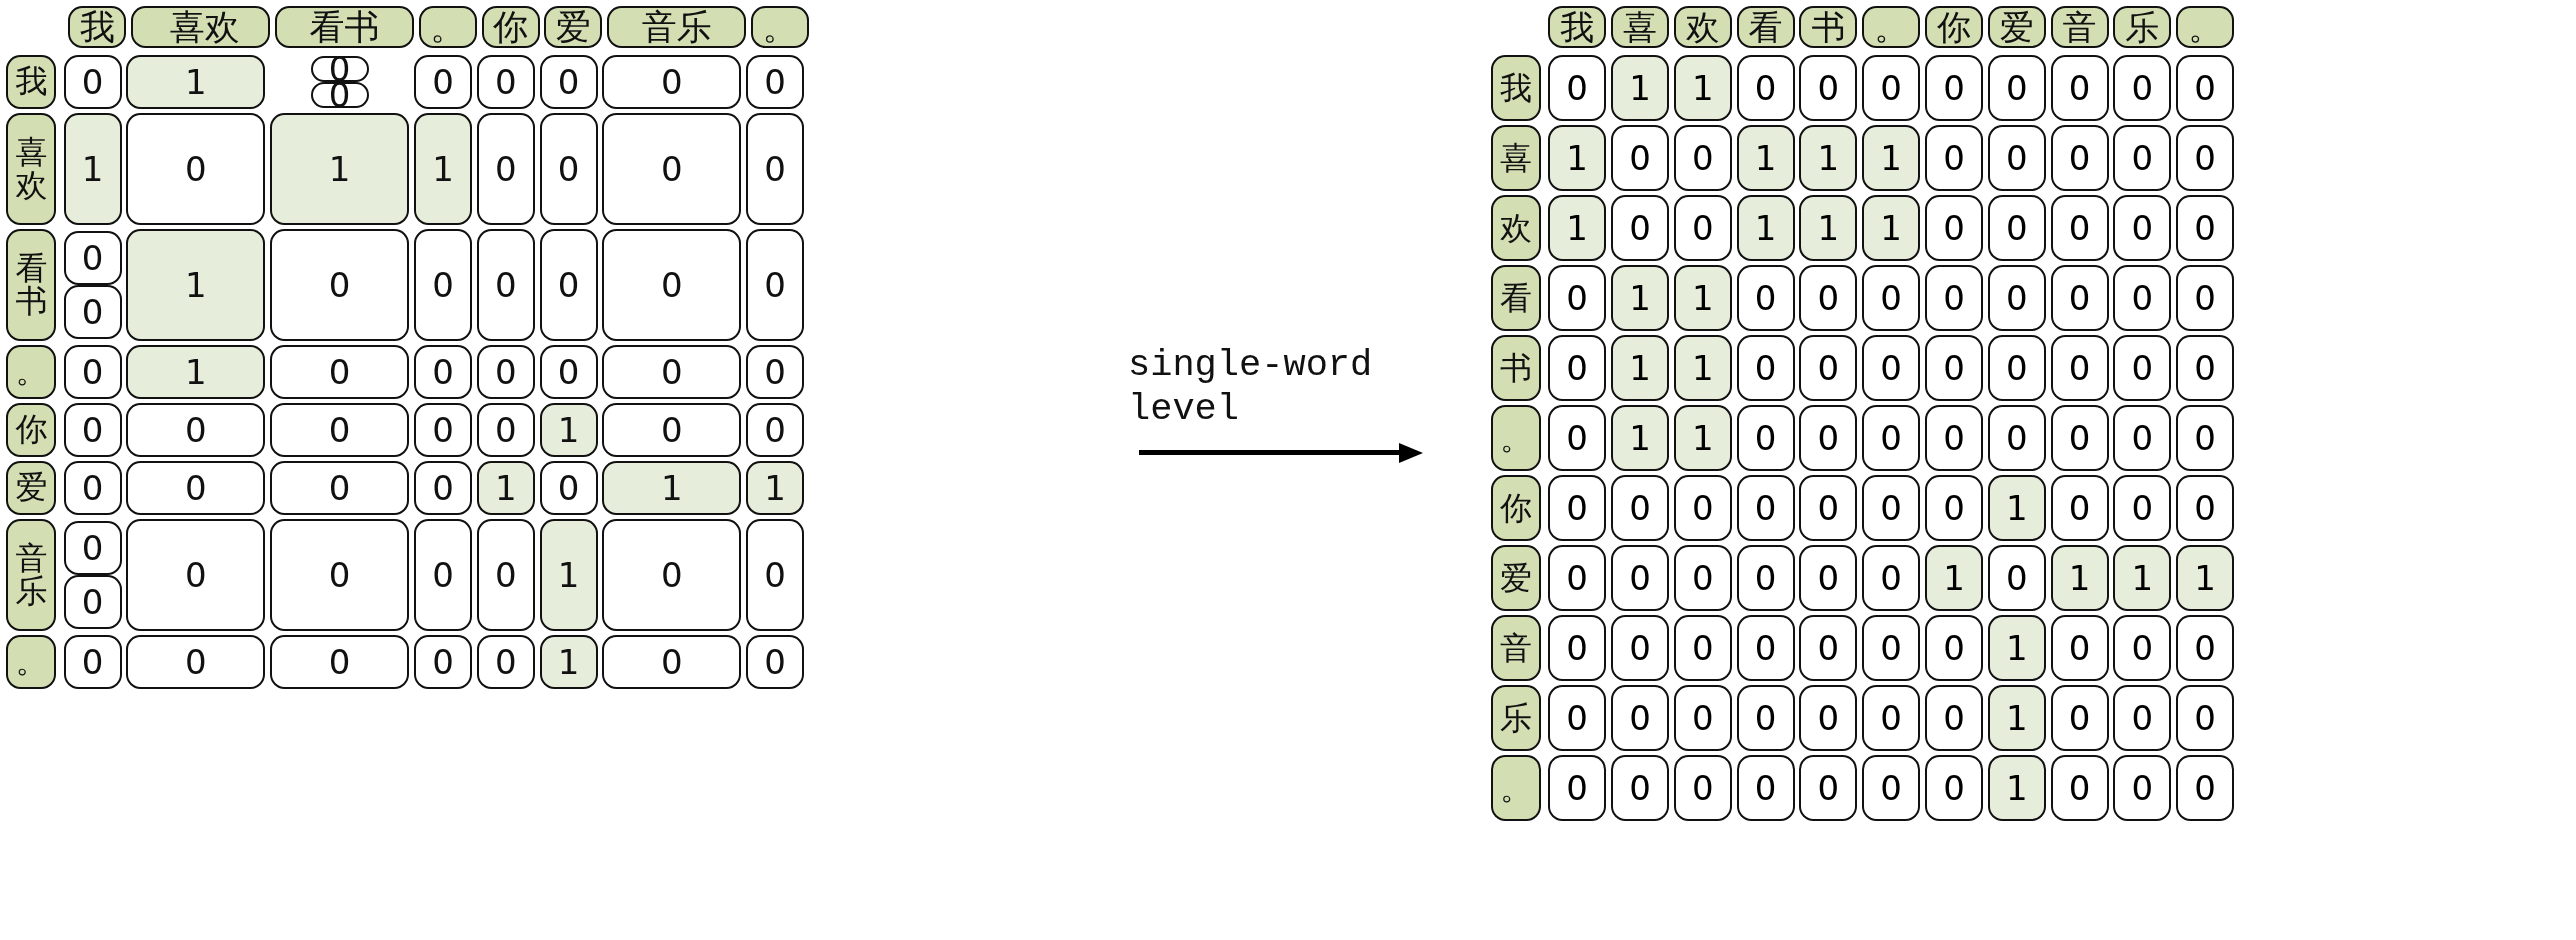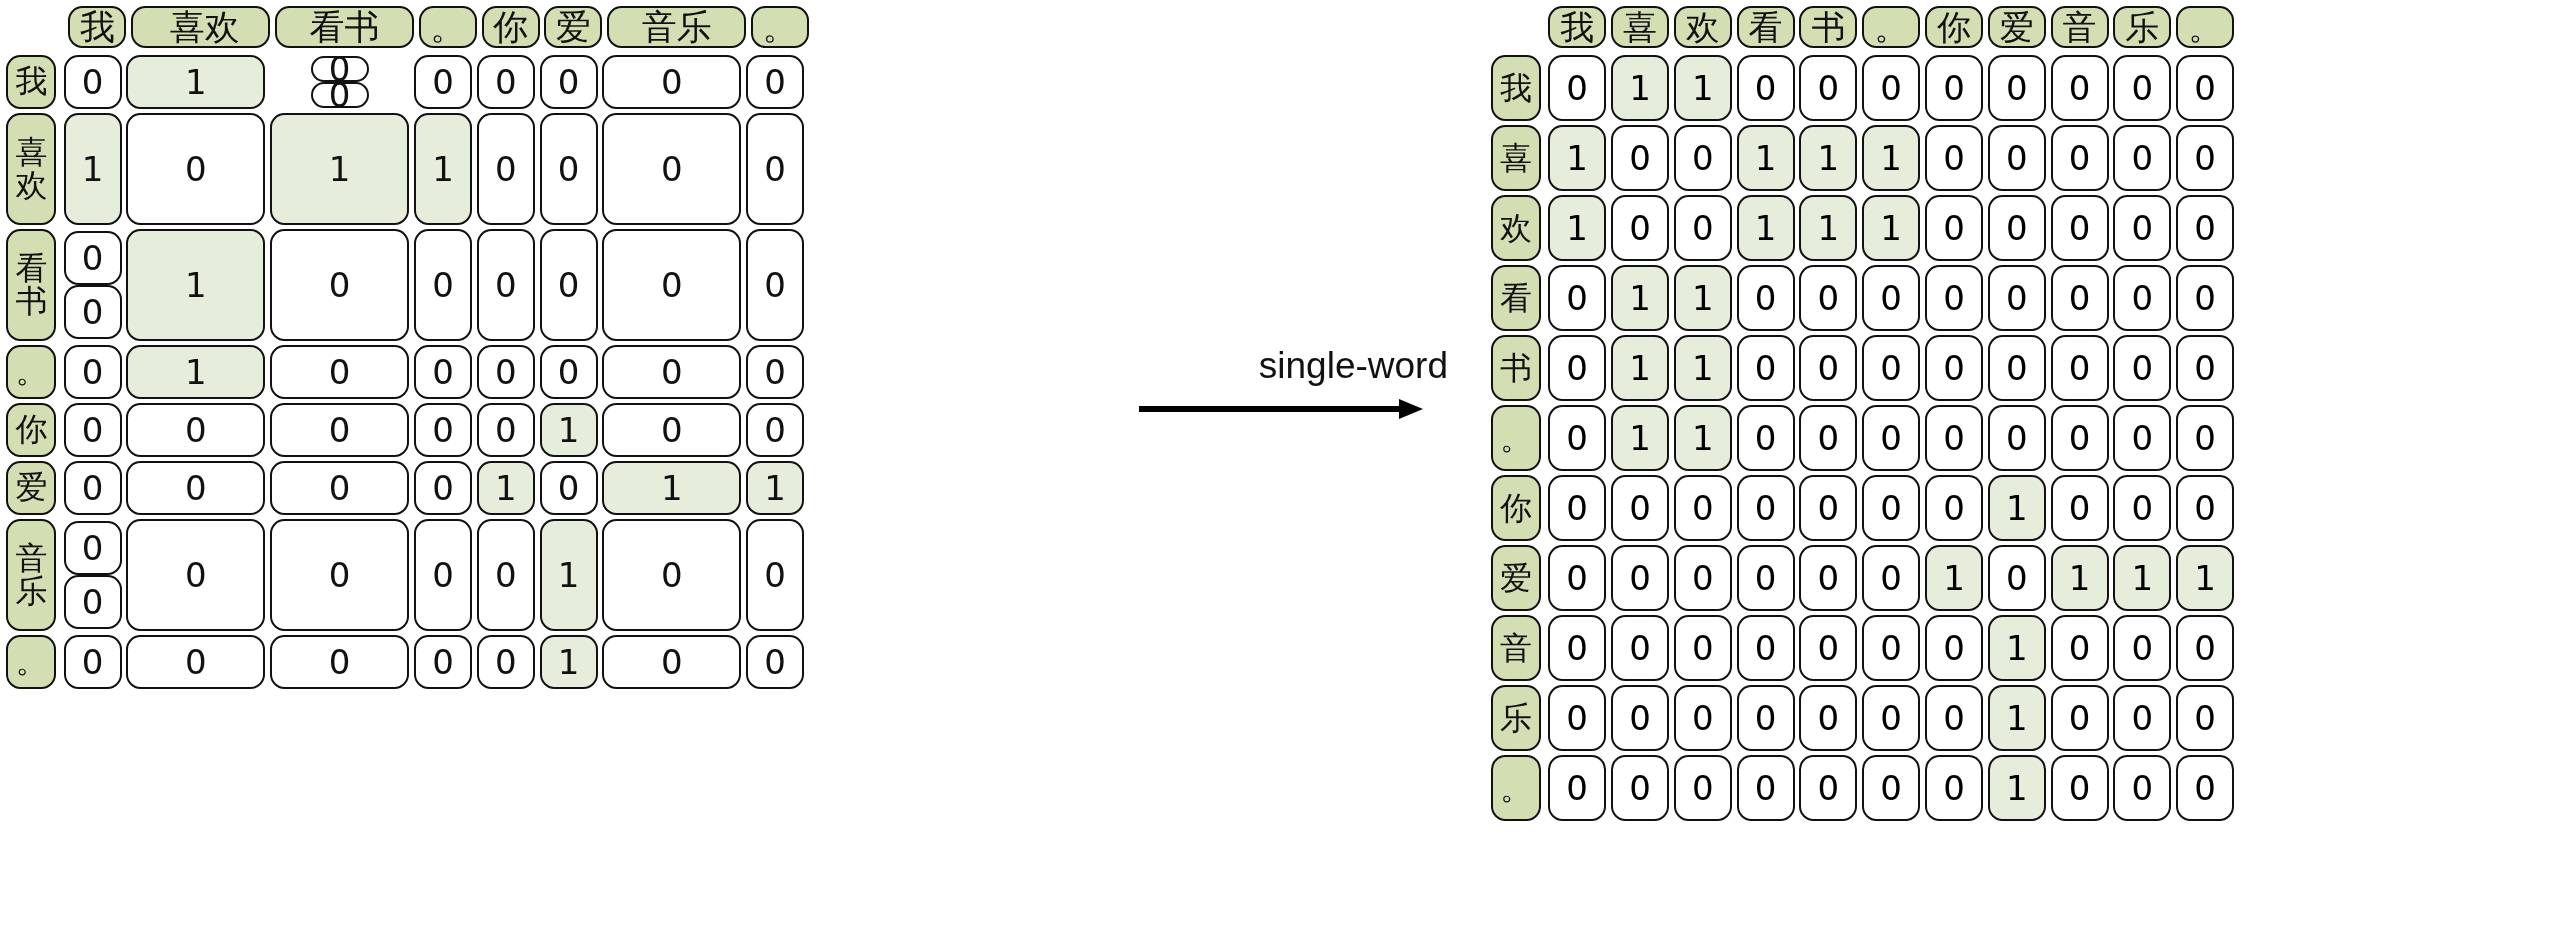--- a/index.html
+++ b/index.html
@@ -48,22 +48,22 @@
 
   
   #lhead{display:flex;align-items:flex-end;margin-bottom:6.4px;}
   #lhead .spacer{width:50px;flex:0 0 50px;margin-right:7.2px;}
   #lhead .hcell{height:42px;margin-left:4.8px;}
   #lhead .hcell:first-of-type{margin-left:0;}
 
   
   #mid{
     position:absolute;left:1128px;top:344px;
-    width:320px;text-align:right;
-    font-family:Liberation Sans, sans-serif;
+    width:320px;text-align:left;
+    font-family:Liberation Mono, monospace;
   }
   #mid .cap{font-size:37px;color:#111;line-height:1.18;}
   #mid .arrow{margin-top:11.2px;position:relative;height:21px;}
   #mid .arrow .shaft{
     position:absolute;left:11.2px;top:7.2px;width:264px;height:5.6px;background:#000;
   }
   #mid .arrow .head{
     position:absolute;left:271px;top:0;
     width:0;height:0;
     border-top:10.4px solid transparent;
@@ -361,20 +361,21 @@
         </div>
         <div class="lcolgroup" style="width: 58px; flex: 0 0 58px;">
           <div class="cell lval" style="height: 54px;">0</div>
         </div>
       </div>
     </div>
 
   <div id="mid">
     <div class="cap">
       <div>single-word</div>
+      <div>level</div>
     </div>
     <div class="arrow">
       <div class="shaft"></div>
       <div class="head"></div>
     </div>
   </div>
 
   <div id="right">
     <div id="rhead">
       <div class="spacer"></div>

